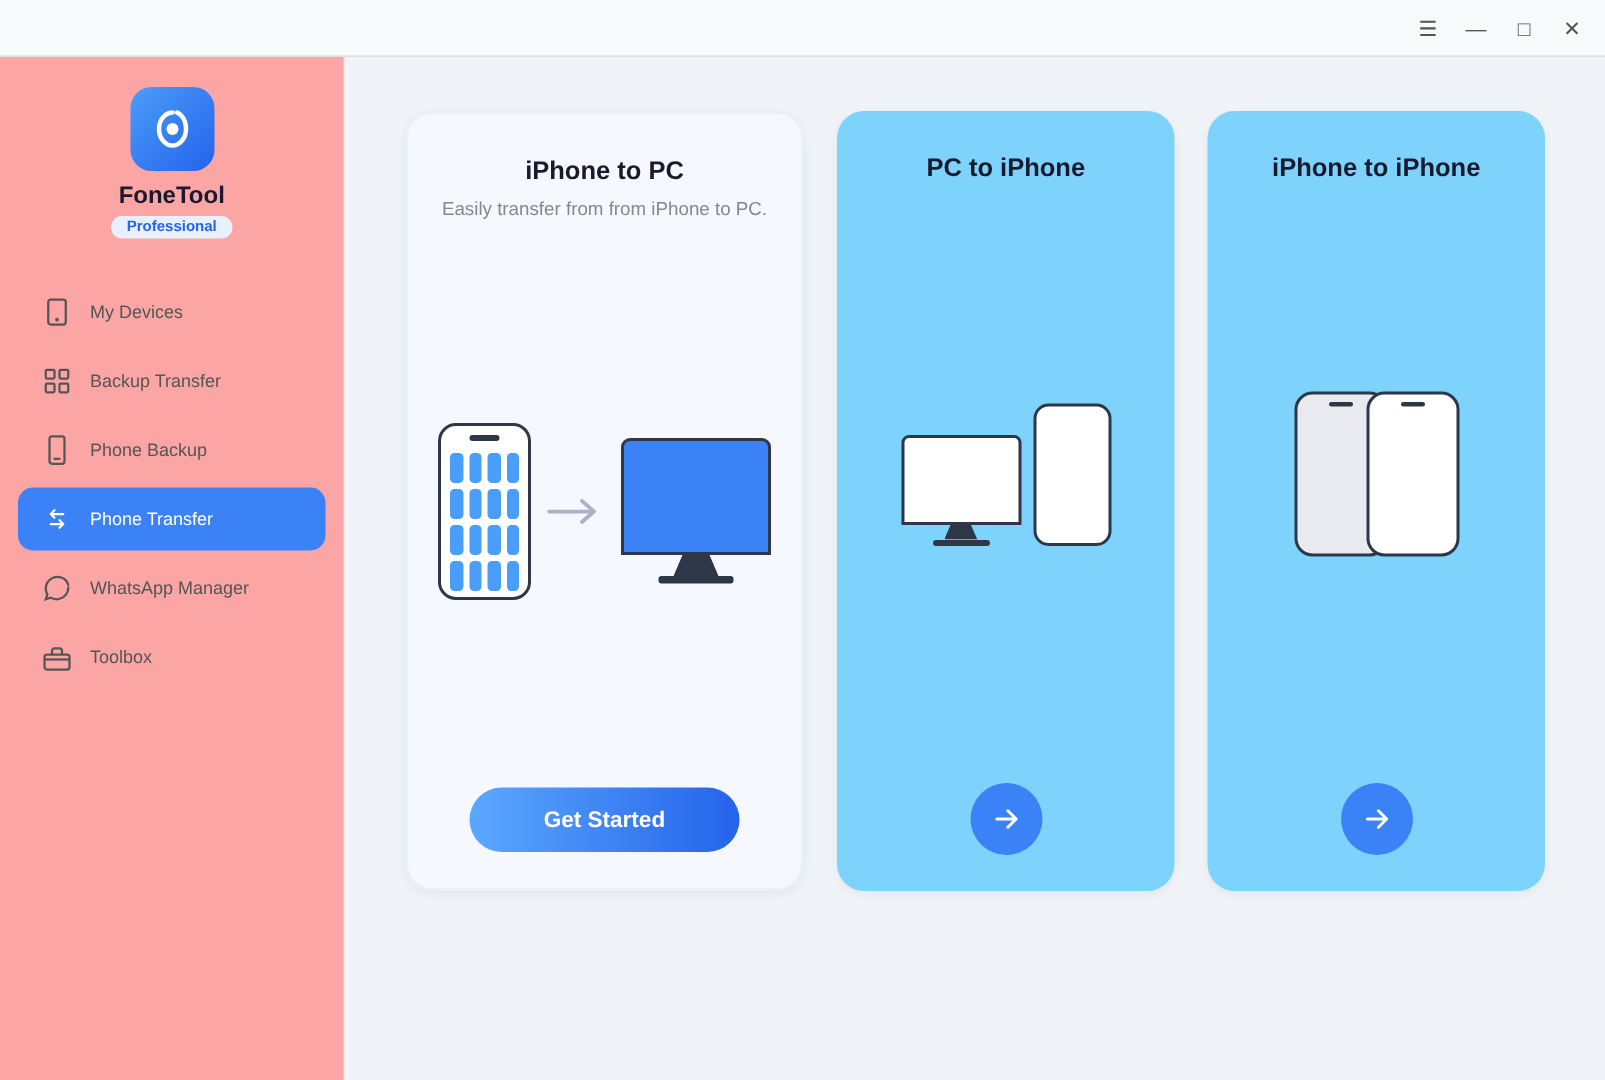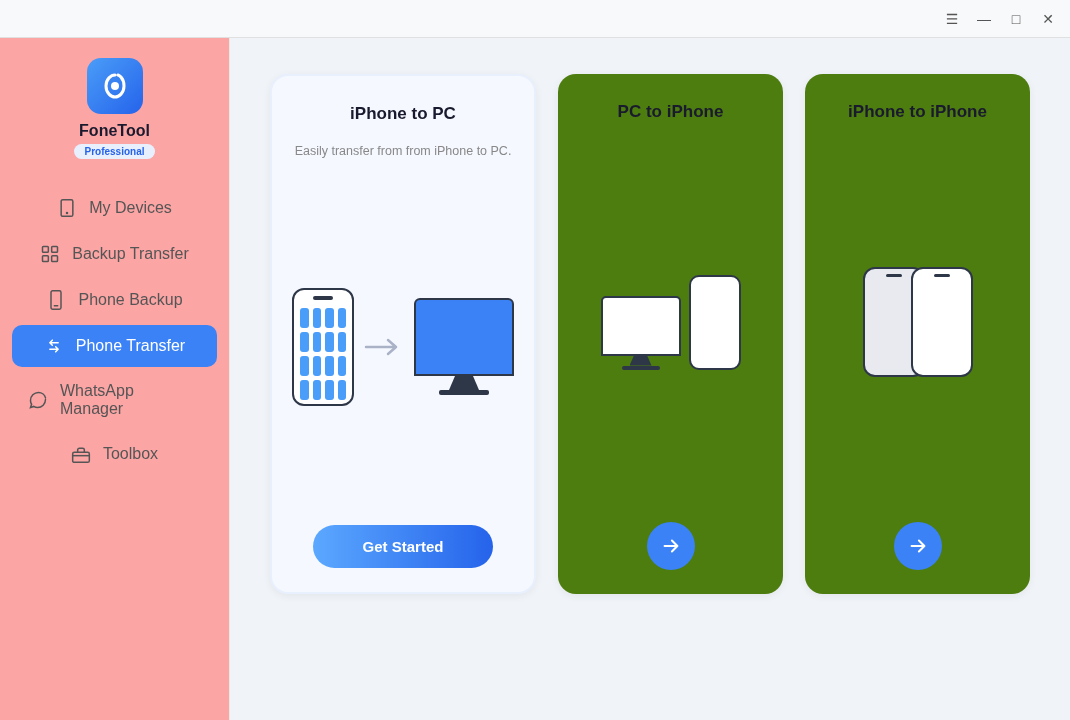--- a/index.html
+++ b/index.html
@@ -80,24 +80,23 @@
       gap: 4px;
     }
     .nav-item {
       display: flex;
       align-items: center;
       gap: 12px;
       padding: 11px 16px;
       border-radius: 10px;
       cursor: pointer;
       color: #555;
-      font-size: 16px;
+      font-size: 12px;
       font-weight: 500;
       transition: background 0.15s;
-      justify-content: center;
     }
     .nav-item.active {
       background: #3b82f6;
       color: #fff;
     }
     .nav-icon { width: 20px; height: 20px; flex-shrink: 0; }
     
     .main-content {
       flex: 1;
       padding: 36px 40px;
@@ -108,40 +107,40 @@
       font-size: 22px;
       font-weight: 700;
       color: #1a1a2e;
       margin-bottom: 28px;
     }
     .cards-row {
       display: flex;
       gap: 22px;
     }
     .transfer-card {
-      background: #4d7c0f;
+      background: #7dd3fc;
       border-radius: 18px;
       padding: 28px 20px 24px;
       display: flex;
       flex-direction: column;
       align-items: center;
       flex: 1;
       min-height: 520px;
       box-shadow: 0 2px 8px rgba(0,0,0,0.06);
       position: relative;
     }
     .transfer-card.highlighted {
       border: 2px solid #e8f0fe;
       background: #f5f8ff;
     }
     .card-title {
       font-size: 17px;
       font-weight: 700;
       color: #1a1a2e;
-      margin-bottom: 20px;
+      margin-bottom: 8px;
       text-align: center;
     }
     .card-desc {
       font-size: 12.5px;
       color: #888;
       text-align: center;
       margin-bottom: 30px;
     }
     .card-illustration {
       flex: 1;

